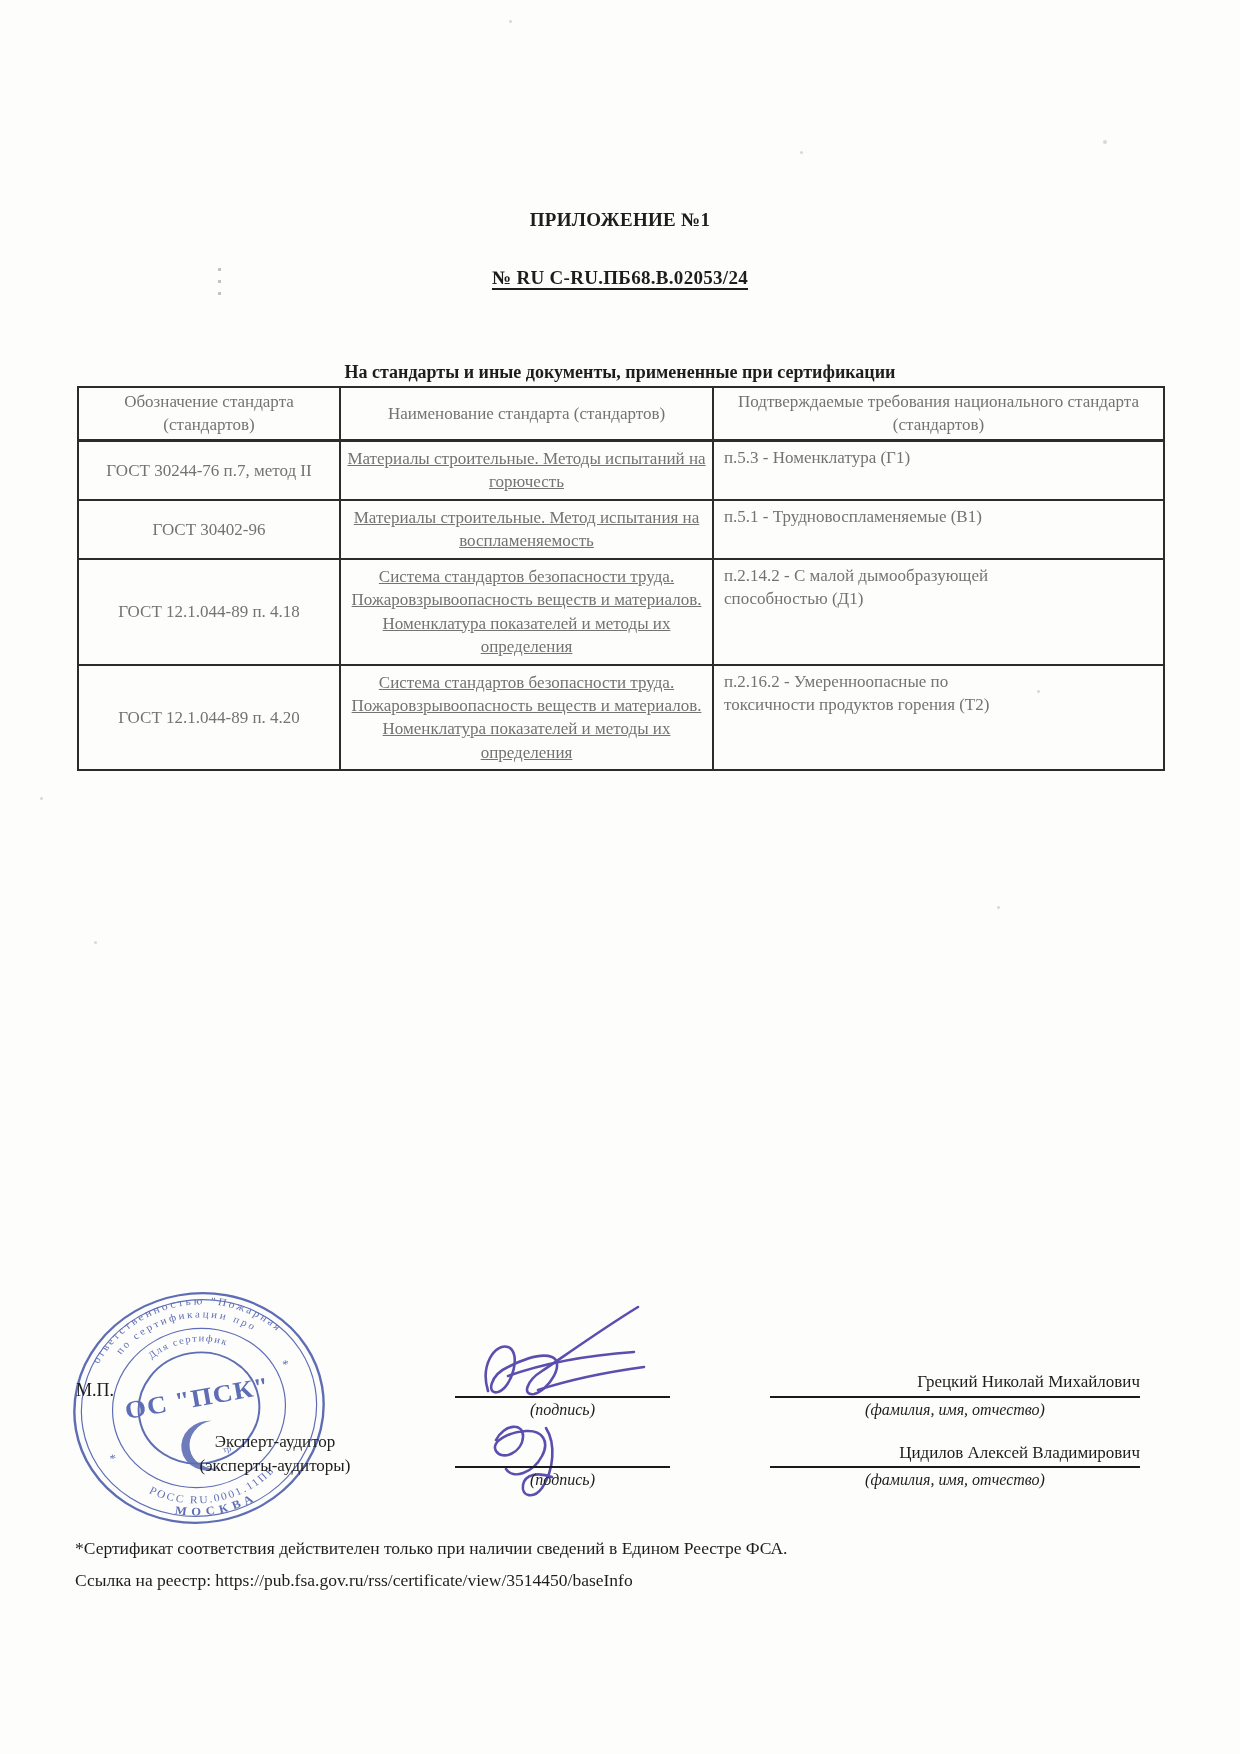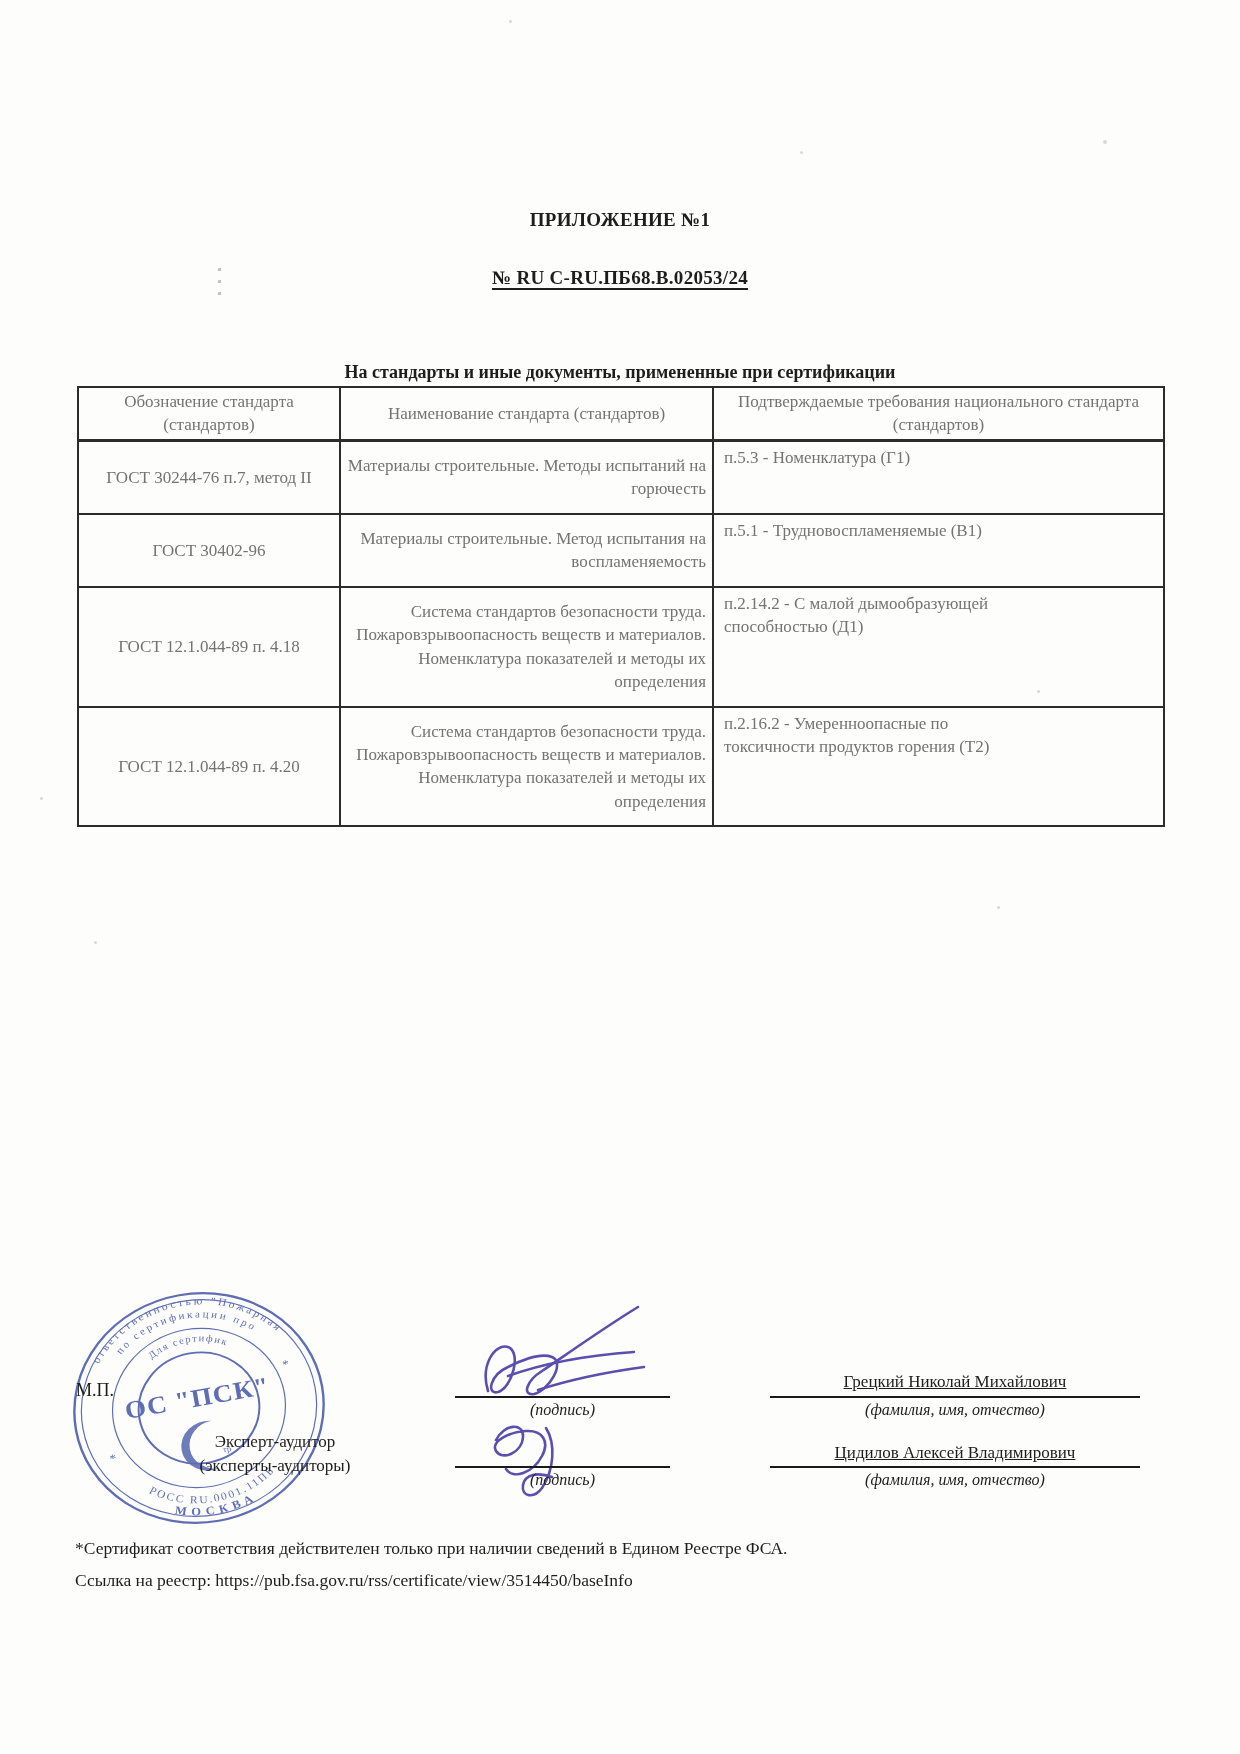--- a/index.html
+++ b/index.html
@@ -19,28 +19,28 @@
     position:absolute;left:77px;top:386px;width:1086px;
     border-collapse:collapse;table-layout:fixed;
     font-size:17px;line-height:1.38;color:#737373;
   }
   table.standards th, table.standards td{border:2px solid #2c2c2a;}
   table.standards th{
     font-weight:normal;text-align:center;vertical-align:middle;
     padding:2px 6px;height:40px;border-bottom:3px solid #2c2c2a;
   }
   td.c-designation{text-align:center;vertical-align:middle;padding:2px 8px;}
-  td.c-name{text-align:right;vertical-align:middle;padding:12px 6px;}
+  td.c-name{text-align:center;vertical-align:middle;padding:5px 6px;text-decoration:underline;}
   td.c-req{text-align:left;vertical-align:top;padding:4px 140px 4px 10px;}
 
   
   .sig-line{position:absolute;height:0;border-top:2px solid #1a1a1a;}
   .sig-caption{position:absolute;text-align:center;font-size:16px;font-style:italic;}
   .role-block{position:absolute;text-align:center;font-size:17px;line-height:24px;}
-  .name-text{position:absolute;text-align:center;font-size:17px;text-decoration:underline;}
+  .name-text{position:absolute;text-align:right;font-size:17px;}
   .mp{position:absolute;left:76px;top:1380px;font-size:18px;}
 
   .stamp-wrap{position:absolute;left:68px;top:1288px;width:262px;height:240px;
     transform:rotate(-10deg);opacity:.85;}
   .sig-draw{position:absolute;}
 
   
   .footer-line{position:absolute;left:75px;width:1100px;font-size:17.5px;}
 
   

